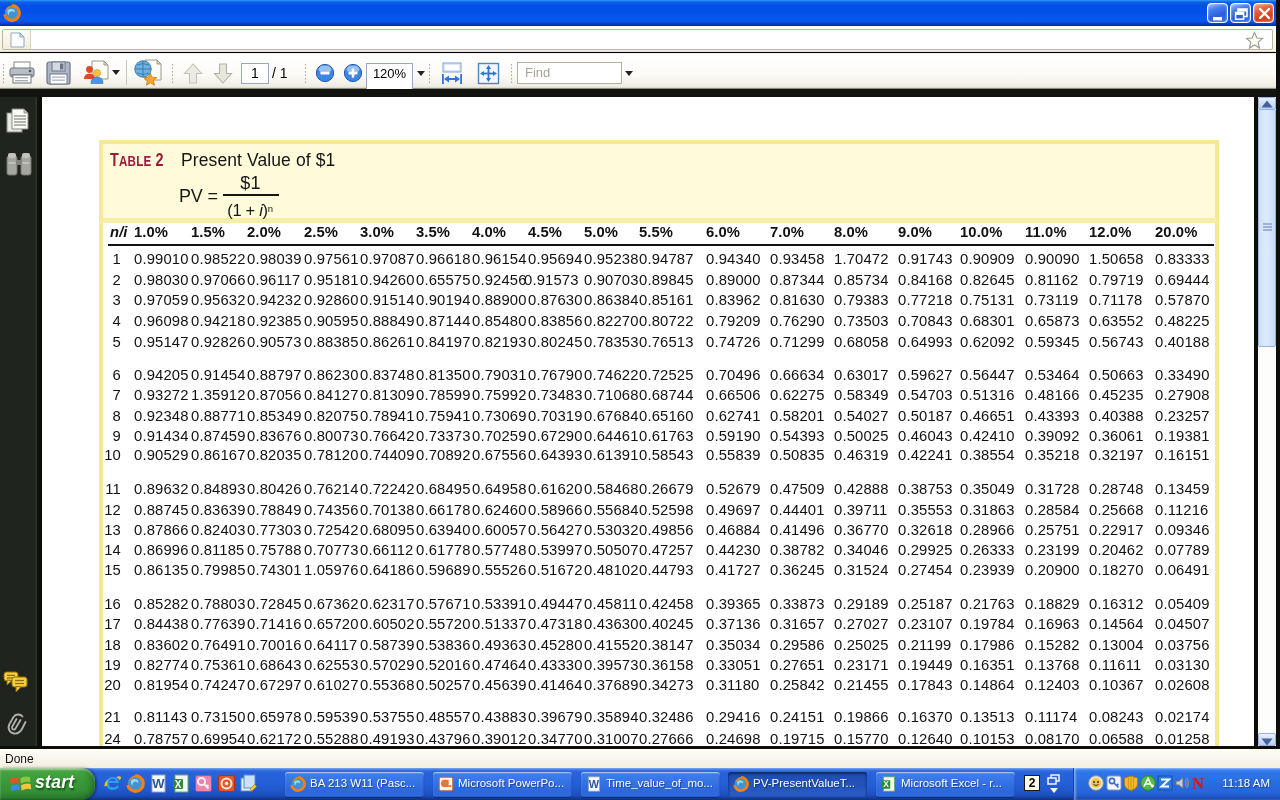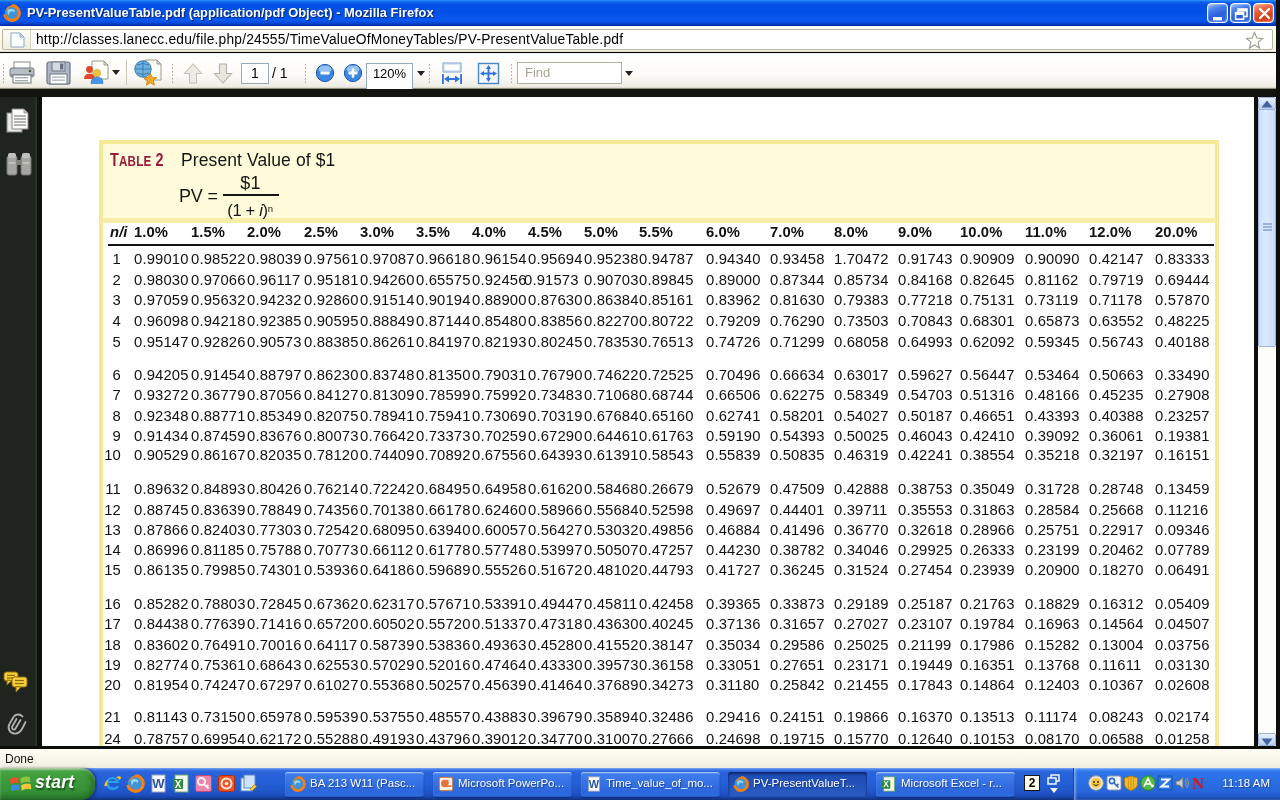--- a/index.html
+++ b/index.html
@@ -79,21 +79,20 @@
 <body>
 
 <div class="abs" id="titlebar">
   <svg class="abs" style="left:3px;top:4px" width="18" height="18" viewBox="0 0 18 18">
     <circle cx="9" cy="9" r="7.3" fill="#4290d8"></circle>
     <path d="M4.5 6 Q7.5 3.8 10.5 5.2 Q12.5 6.2 11.5 8.5 L9.2 7.2 Q7 7 6.2 9 L5.6 11.5 Q4 9 4.5 6Z" fill="#90dcee"></path>
     <path d="M9 1.6 A7.4 7.4 0 1 1 1.7 10.4" fill="none" stroke="#f57f10" stroke-width="3.1"></path>
     <path d="M9.5 .9 Q4.5 1.6 2.4 6.8 L4.6 5.8 Q6 2.9 9.8 2.6 Z" fill="#f57f10"></path>
     <path d="M2 11.5 Q2.8 14.8 5.6 16.4 Q3.6 13.8 3.8 11.8 Z" fill="#e86a08"></path>
   </svg>
-  <span class="txt">PV-PresentValueTable.pdf (application/pdf Object) - Mozilla Firefox</span>
   <div class="wbtn" style="left:1207px">
     <svg width="21" height="20">
         <rect x="5" y="13" width="9" height="3.4" fill="#fff"></rect>
       </svg>
   </div>
   <div class="wbtn" style="left:1230px">
     <svg width="21" height="20">
         <rect x="7" y="5" width="9" height="7.5" fill="none" stroke="#fff" stroke-width="1.6"></rect>
         <rect x="7" y="5" width="9" height="2.6" fill="#fff"></rect>
         <rect x="4.6" y="8.6" width="8" height="6.6" fill="#2c60da" stroke="#fff" stroke-width="1.5"></rect>
@@ -108,21 +107,20 @@
 </div>
 
 <div class="abs" id="urlrow">
   <div id="urlfield">
     <div id="favbox">
       <svg style="position:absolute;left:7px;top:2px" width="15" height="16" viewBox="0 0 15 16">
         <path d="M1 1 L10 1 L14 5 L14 15 L1 15 Z" fill="#fdfefe" stroke="#8aa8c8" stroke-width="1"></path>
         <path d="M10 1 L10 5 L14 5 Z" fill="#cfe0ef" stroke="#8aa8c8" stroke-width="1"></path>
       </svg>
     </div>
-    <span id="urltext">http://classes.lanecc.edu/file.php/24555/TimeValueOfMoneyTables/PV-PresentValueTable.pdf</span>
     <svg id="star" width="19" height="19" viewBox="0 0 19 19">
       <path d="M9.5 1.5 L11.9 7 L17.5 7.5 L13.2 11.2 L14.5 17 L9.5 14 L4.5 17 L5.8 11.2 L1.5 7.5 L7.1 7 Z" fill="#fdfdf8" stroke="#9a9a90" stroke-width="1.1"></path>
     </svg>
   </div>
 </div>
 
 <div class="abs" id="toolbar">
   <div class="dots" style="left:2px"></div>
 
   <svg class="abs" style="left:9px;top:7px" width="27" height="24" viewBox="0 0 27 24">
@@ -255,21 +253,21 @@
         <i style="left:472px;top:250.5px">0.96154</i>
         <i style="left:528px;top:250.5px">0.95694</i>
         <i style="left:584px;top:250.5px">0.95238</i>
         <i style="left:639px;top:250.5px">0.94787</i>
         <i style="left:706px;top:250.5px">0.94340</i>
         <i style="left:770px;top:250.5px">0.93458</i>
         <i style="left:834px;top:250.5px">1.70472</i>
         <i style="left:898px;top:250.5px">0.91743</i>
         <i style="left:960px;top:250.5px">0.90909</i>
         <i style="left:1025px;top:250.5px">0.90090</i>
-        <i style="left:1089px;top:250.5px">0.42147</i>
+        <i style="left:1089px;top:250.5px">1.50658</i>
         <i style="left:1155px;top:250.5px">0.83333</i>
 <i class="rl" style="top:271.6px">2</i>
         <i style="left:134px;top:271.6px">0.98030</i>
         <i style="left:191px;top:271.6px">0.97066</i>
         <i style="left:247px;top:271.6px">0.96117</i>
         <i style="left:304px;top:271.6px">0.95181</i>
         <i style="left:360px;top:271.6px">0.94260</i>
         <i style="left:416px;top:271.6px">0.65575</i>
         <i style="left:472px;top:271.6px">0.92456</i>
         <i style="left:524px;top:271.6px">0.91573</i>
@@ -354,21 +352,21 @@
         <i style="left:706px;top:366.7px">0.70496</i>
         <i style="left:770px;top:366.7px">0.66634</i>
         <i style="left:834px;top:366.7px">0.63017</i>
         <i style="left:898px;top:366.7px">0.59627</i>
         <i style="left:960px;top:366.7px">0.56447</i>
         <i style="left:1025px;top:366.7px">0.53464</i>
         <i style="left:1089px;top:366.7px">0.50663</i>
         <i style="left:1155px;top:366.7px">0.33490</i>
 <i class="rl" style="top:387.4px">7</i>
         <i style="left:134px;top:387.4px">0.93272</i>
-        <i style="left:191px;top:387.4px">0.36779</i>
+        <i style="left:191px;top:387.4px">1.35912</i>
         <i style="left:247px;top:387.4px">0.87056</i>
         <i style="left:304px;top:387.4px">0.84127</i>
         <i style="left:360px;top:387.4px">0.81309</i>
         <i style="left:416px;top:387.4px">0.78599</i>
         <i style="left:472px;top:387.4px">0.75992</i>
         <i style="left:528px;top:387.4px">0.73483</i>
         <i style="left:584px;top:387.4px">0.71068</i>
         <i style="left:639px;top:387.4px">0.68744</i>
         <i style="left:706px;top:387.4px">0.66506</i>
         <i style="left:770px;top:387.4px">0.62275</i>
@@ -508,21 +506,21 @@
         <i style="left:834px;top:542.3px">0.34046</i>
         <i style="left:898px;top:542.3px">0.29925</i>
         <i style="left:960px;top:542.3px">0.26333</i>
         <i style="left:1025px;top:542.3px">0.23199</i>
         <i style="left:1089px;top:542.3px">0.20462</i>
         <i style="left:1155px;top:542.3px">0.07789</i>
 <i class="rl" style="top:562.4px">15</i>
         <i style="left:134px;top:562.4px">0.86135</i>
         <i style="left:191px;top:562.4px">0.79985</i>
         <i style="left:247px;top:562.4px">0.74301</i>
-        <i style="left:304px;top:562.4px">0.53936</i>
+        <i style="left:304px;top:562.4px">1.05976</i>
         <i style="left:360px;top:562.4px">0.64186</i>
         <i style="left:416px;top:562.4px">0.59689</i>
         <i style="left:472px;top:562.4px">0.55526</i>
         <i style="left:528px;top:562.4px">0.51672</i>
         <i style="left:584px;top:562.4px">0.48102</i>
         <i style="left:639px;top:562.4px">0.44793</i>
         <i style="left:706px;top:562.4px">0.41727</i>
         <i style="left:770px;top:562.4px">0.36245</i>
         <i style="left:834px;top:562.4px">0.31524</i>
         <i style="left:898px;top:562.4px">0.27454</i>

